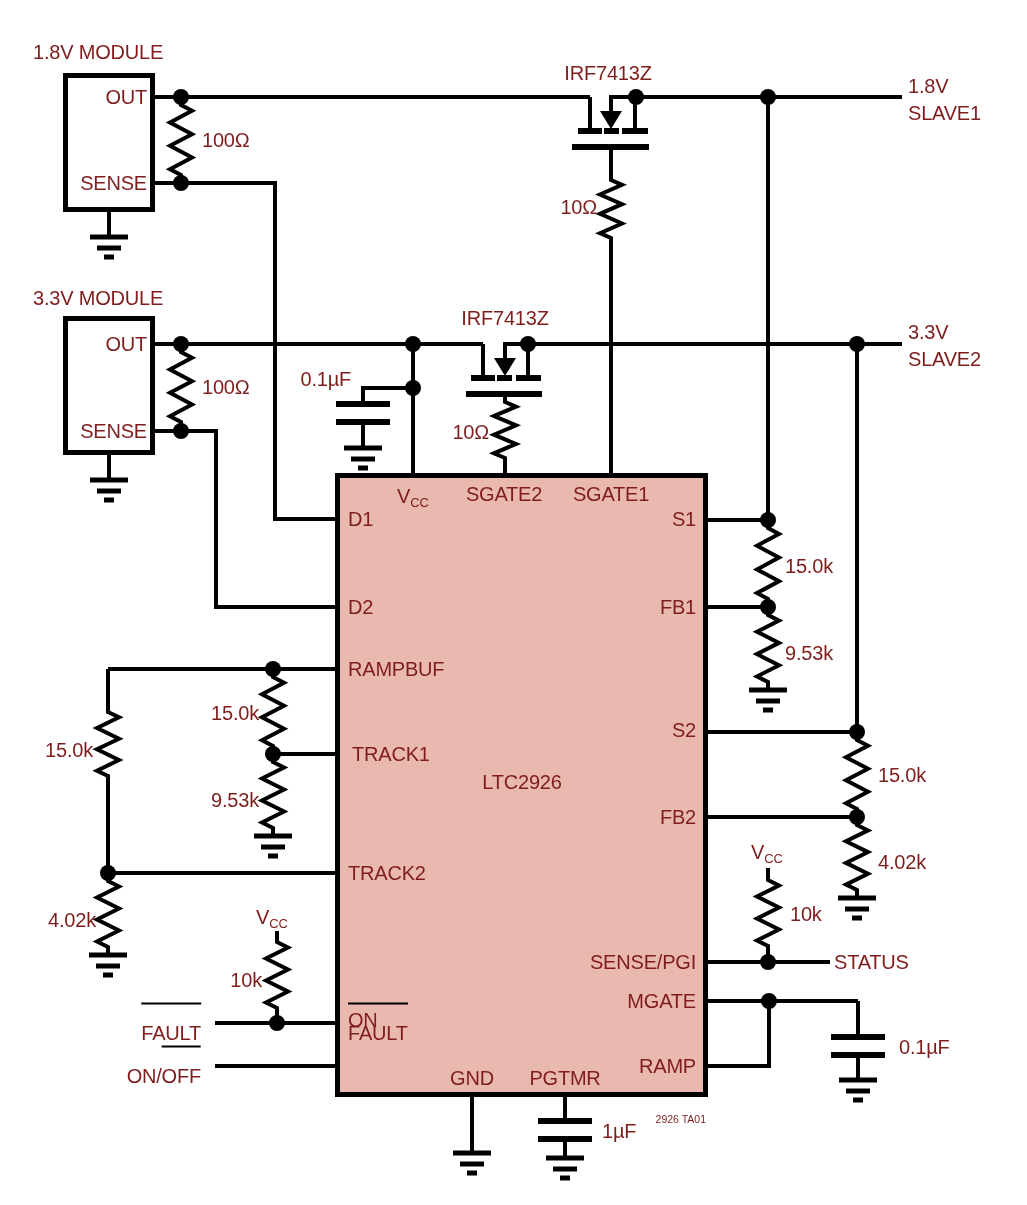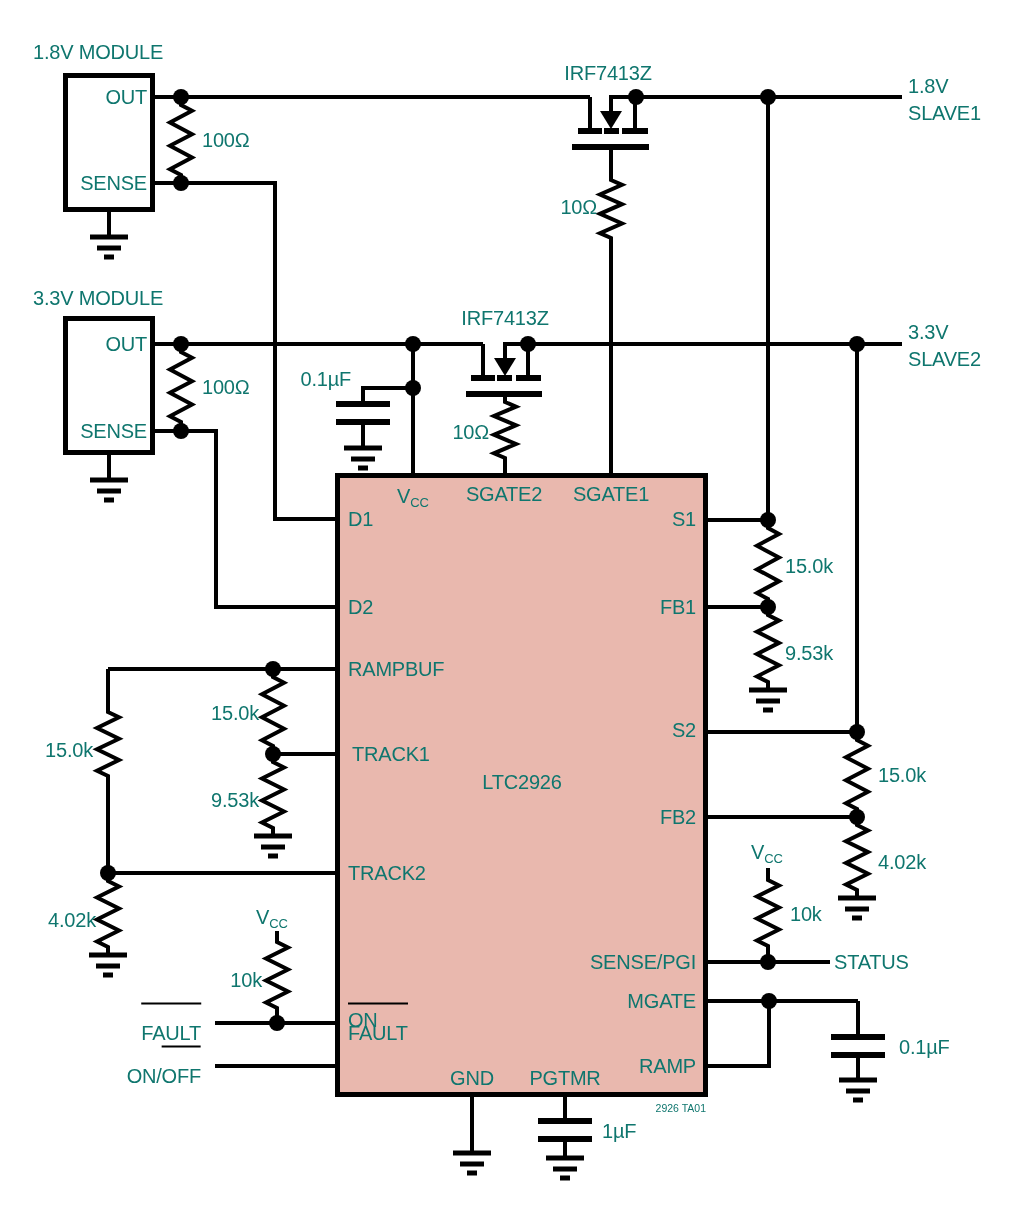--- a/index.html
+++ b/index.html
@@ -1,23 +1,23 @@
 <!DOCTYPE html>
 <html><head>
 <meta charset="utf-8">
 <style>
   html,body{margin:0;padding:0;background:#fff;}
   #canvas{position:relative;width:1027px;height:1205px;background:#ffffff;
-          font-family:"Liberation Sans",sans-serif;color:#0f766e;overflow:hidden;}
+          font-family:"Liberation Sans",sans-serif;color:#7f1d1d;overflow:hidden;}
   #wires{position:absolute;left:0;top:0;}
   .lbl{position:absolute;font-size:20px;line-height:1.05;white-space:nowrap;
        transform:translateY(-50%);letter-spacing:-0.2px;}
   .r{transform:translate(-100%,-50%);}
   .c{transform:translate(-50%,-50%);}
-  .small{font-size:10.5px;letter-spacing:0;}
+  .small{font-size:10.5px;letter-spacing:0;margin-top:11px;}
   .vsub{font-size:13px;position:relative;top:4px;letter-spacing:0;margin-top:12px;}
   .ovl{display:inline-block;border-top:2.5px solid #000;padding-top:18px;line-height:1;}
 </style>
 </head>
 <body>
 
 <div id="canvas">
 
 <svg id="wires" width="1027" height="1205" viewBox="0 0 1027 1205">
 

